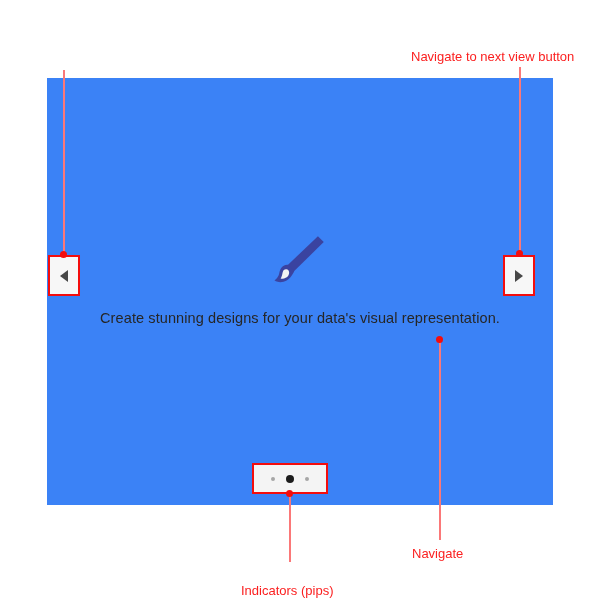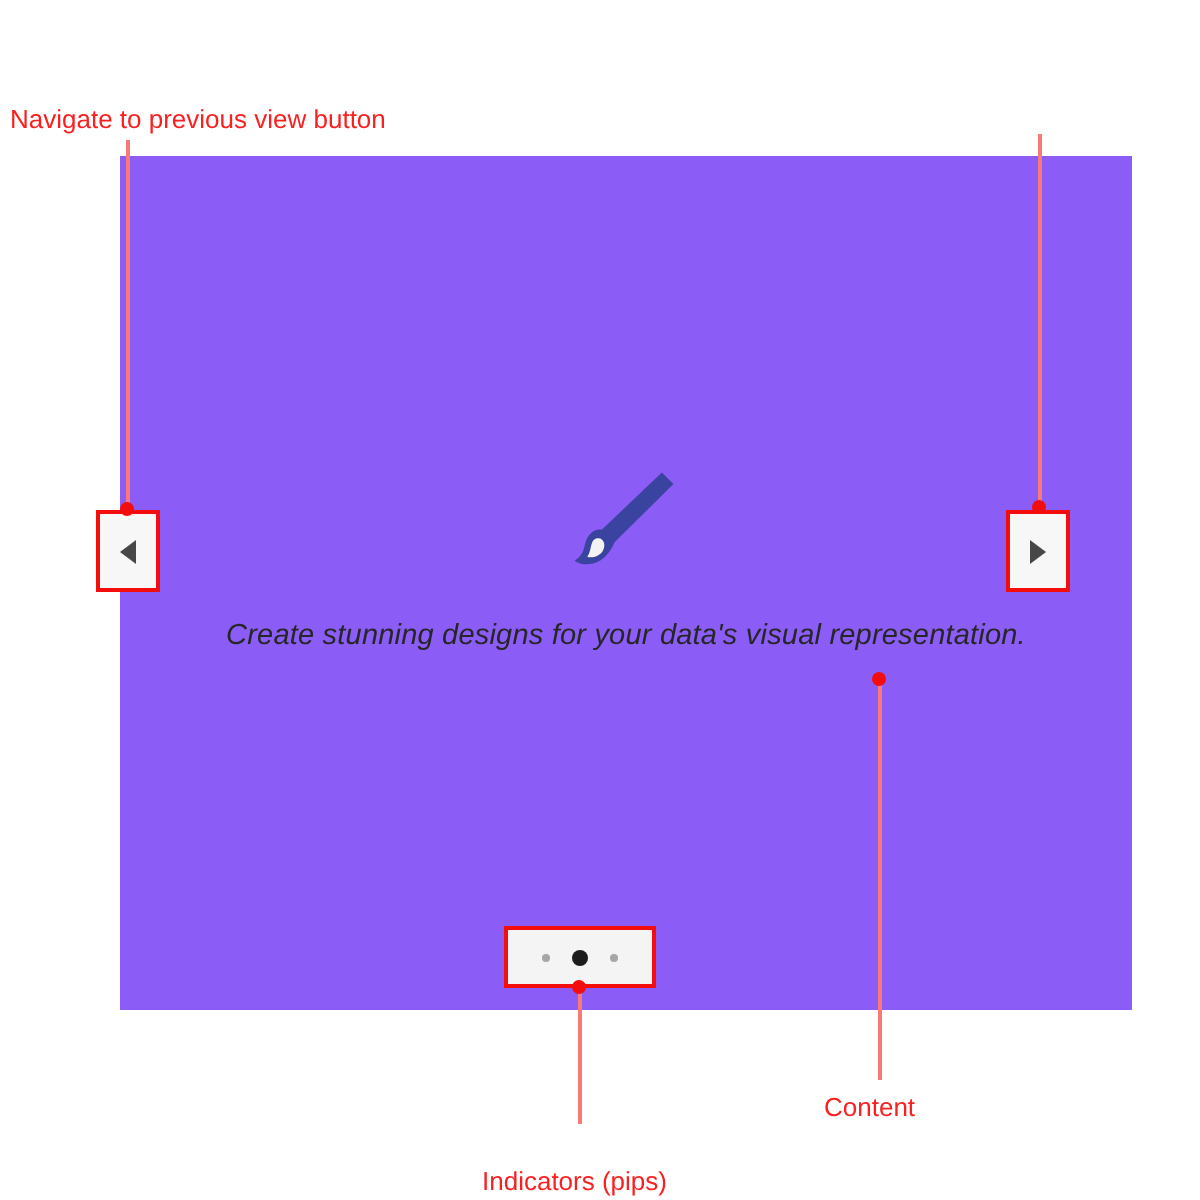--- a/index.html
+++ b/index.html
@@ -15,26 +15,25 @@
   }
   #stage {
     position: relative;
     width: 600px;
     height: 600px;
   }
 
   
   #carousel-panel {
     position: absolute;
-    left: 60px;
+    left: 47px;
     top: 78px;
     width: 506px;
     height: 427px;
-    background: #8b5cf6;
-    font-style: italic;
+    background: #3b82f6;
   }
 
   #brush-icon-wrap {
     position: absolute;
     left: 0;
     top: 150px;
     width: 506px;
     text-align: center;
     line-height: 0;
   }
@@ -180,28 +179,28 @@
   <div id="next-button" class="nav-button">
     <span class="tri tri-right"></span>
   </div>
 
   <div id="pips-box">
     <span class="pip"></span>
     <span class="pip active"></span>
     <span class="pip"></span>
   </div>
 
-  <div class="anno-label" id="anno-prev-label">Navigate to previous view button</div>
   <div class="anno-line" id="anno-prev-line"></div>
   <div class="anno-dot" id="anno-prev-dot"></div>
 
+  <div class="anno-label" id="anno-next-label">Navigate to next view button</div>
   <div class="anno-line" id="anno-next-line"></div>
   <div class="anno-dot" id="anno-next-dot"></div>
 
-  <div class="anno-label" id="anno-content-label">Content</div>
+  <div class="anno-label" id="anno-content-label">Navigate</div>
   <div class="anno-line" id="anno-content-line"></div>
   <div class="anno-dot" id="anno-content-dot"></div>
 
   <div class="anno-label" id="anno-pips-label">Indicators (pips)</div>
   <div class="anno-line" id="anno-pips-line"></div>
   <div class="anno-dot" id="anno-pips-dot"></div>
 
 </div>
 
 </body></html>

